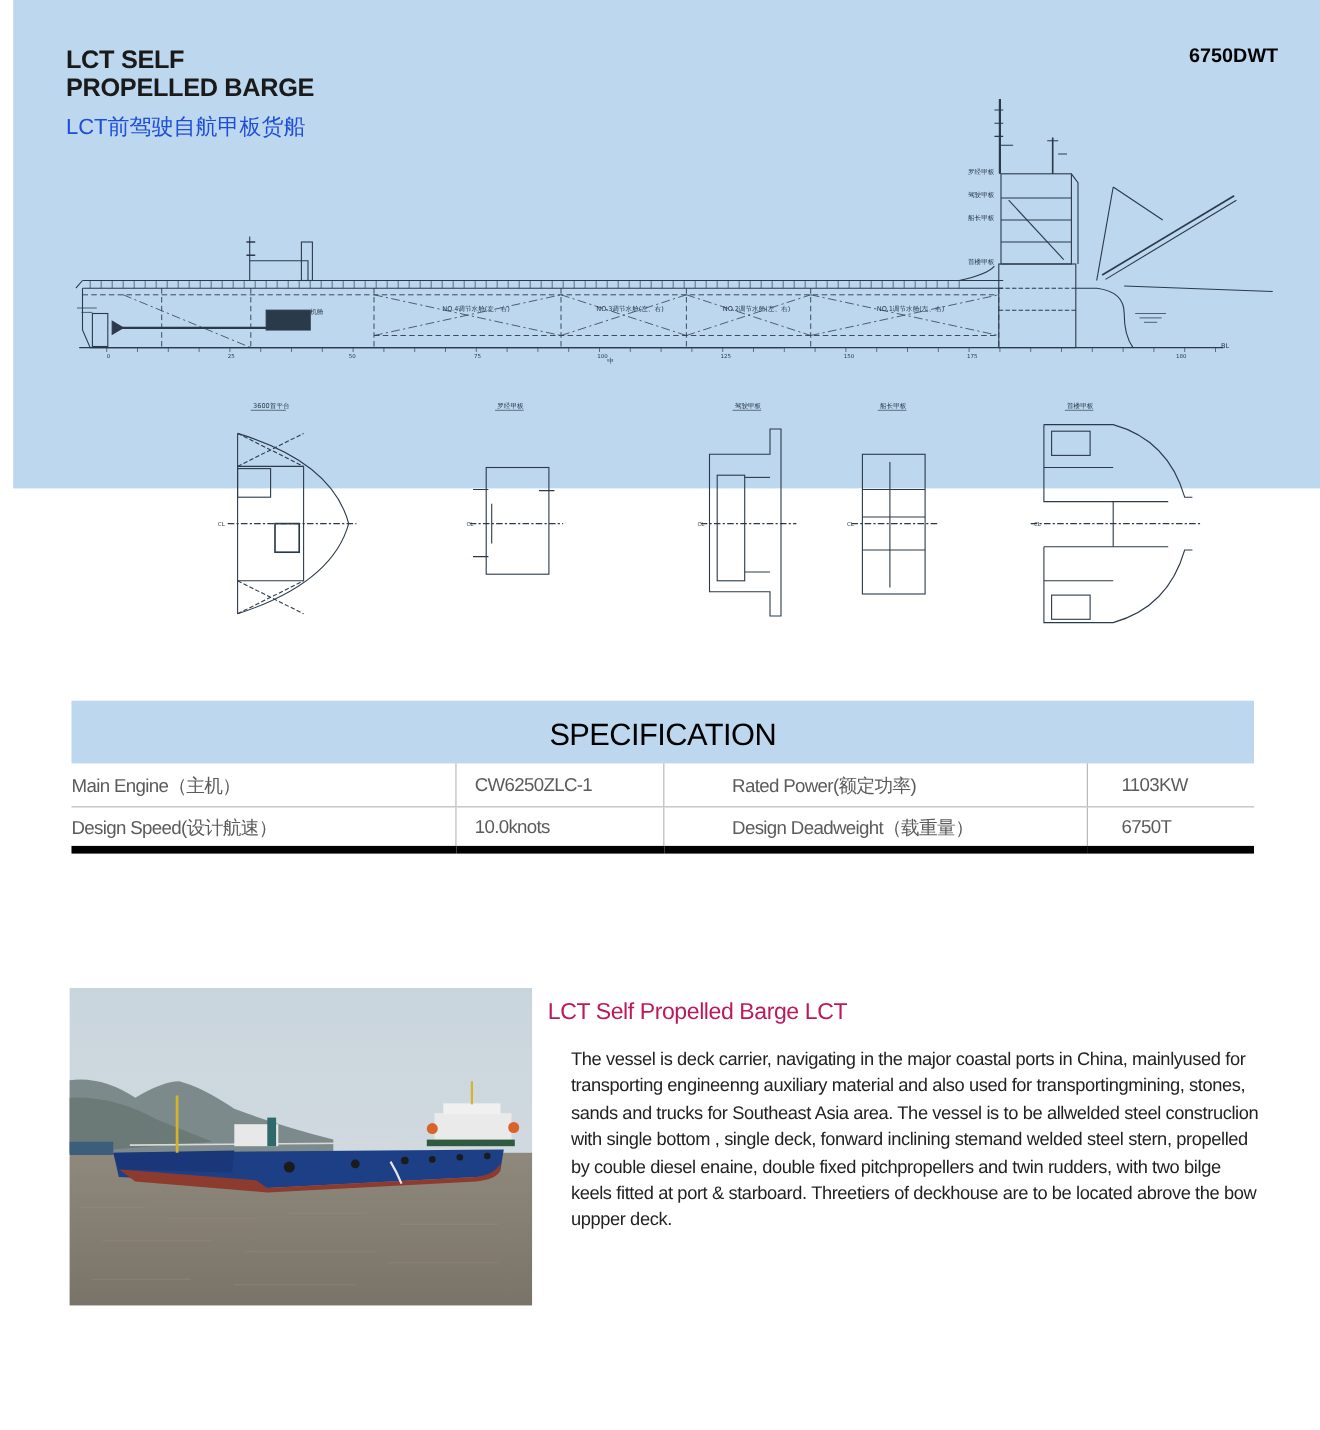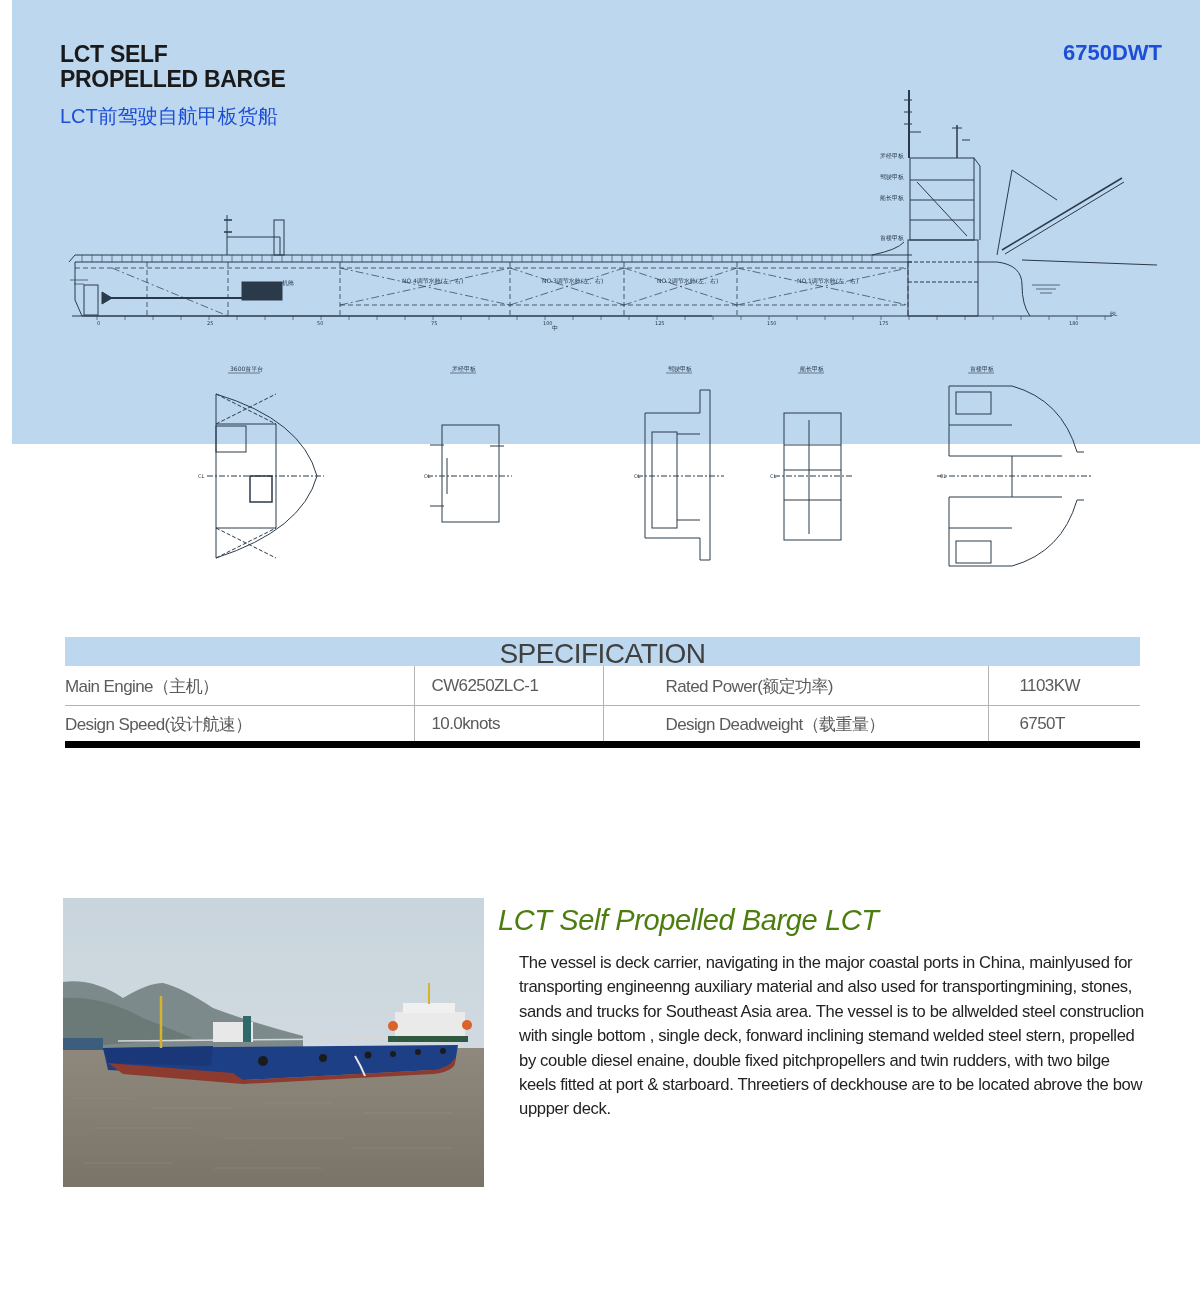--- a/index.html
+++ b/index.html
@@ -12,31 +12,31 @@
     }
     .title-block { position: absolute; left: 48px; top: 42px; }
     .title-en {
       font-family: "Liberation Sans", sans-serif; font-weight: 700;
       font-size: 23px; line-height: 25px; color: #1a1a1a; letter-spacing: -0.3px;
     }
     .title-cn { font-size: 20px; line-height: 23px; color: #1d4ed8; margin-top: 13px; }
     .dwt {
       position: absolute; right: 50px; top: 40px;
       font-family: "Liberation Sans", sans-serif; font-weight: 700;
-      font-size: 22px; color: #1d4ed8;
+      font-size: 18px; color: #000000;
     }
     .drawing { position: absolute; left: 0; top: 0; }
 
     .spec {
       position: absolute; left: 65px; top: 637px; width: 1075px;
     }
     .spec-header {
-      height: 29px; background: #bcd7ee;
+      height: 57px; background: #bcd7ee;
       display: flex; align-items: center; justify-content: center;
-      font-size: 28px; color: #404040; letter-spacing: -0.5px;
+      font-size: 28px; color: #000000; letter-spacing: -0.5px;
       padding-top: 4px;
     }
     table.spec-table {
       width: 100%; border-collapse: collapse;
       font-size: 17px; color: #5b5b5b; letter-spacing: -0.6px;
     }
     .spec-table td {
       height: 39px; border-bottom: 1px solid #b3b3b3;
       vertical-align: middle; padding-top: 2px;
     }
@@ -45,21 +45,21 @@
     .spec-table td.c2 { width: 189px; padding-left: 17px; border-left: 1px solid #b3b3b3; }
     .spec-table td.c3 { width: 385px; padding-left: 62px; border-left: 1px solid #b3b3b3; }
     .spec-table td.c4 { padding-left: 31px; border-left: 1px solid #b3b3b3; }
 
     .photo {
       position: absolute; left: 63px; top: 898px; width: 421px; height: 289px;
       overflow: hidden;
     }
     .desc { position: absolute; left: 498px; top: 903px; width: 650px; }
     .desc-title {
-      font-size: 29px; color: #4d7c0f; letter-spacing: -0.4px; line-height: 34px; font-style: italic;
+      font-size: 21px; color: #be185d; letter-spacing: -0.4px; line-height: 34px;
     }
     .desc-body {
       margin-top: 14px; margin-left: 21px;
       font-size: 16.6px; line-height: 24.4px; color: #222; letter-spacing: -0.35px;
     }
     svg text { font-family: "DejaVu Sans", sans-serif; }
   </style>
 </head>
 <body>
 

